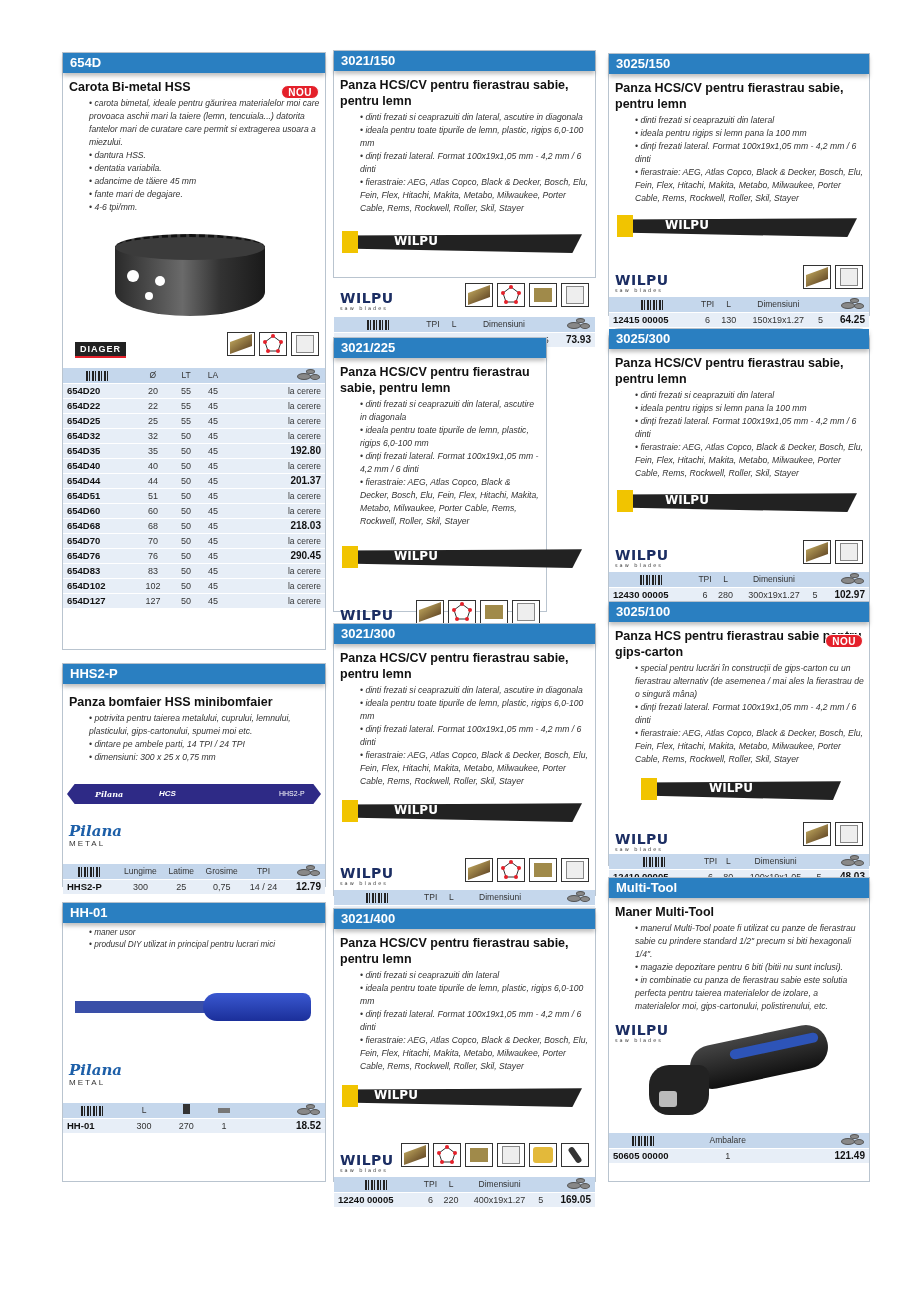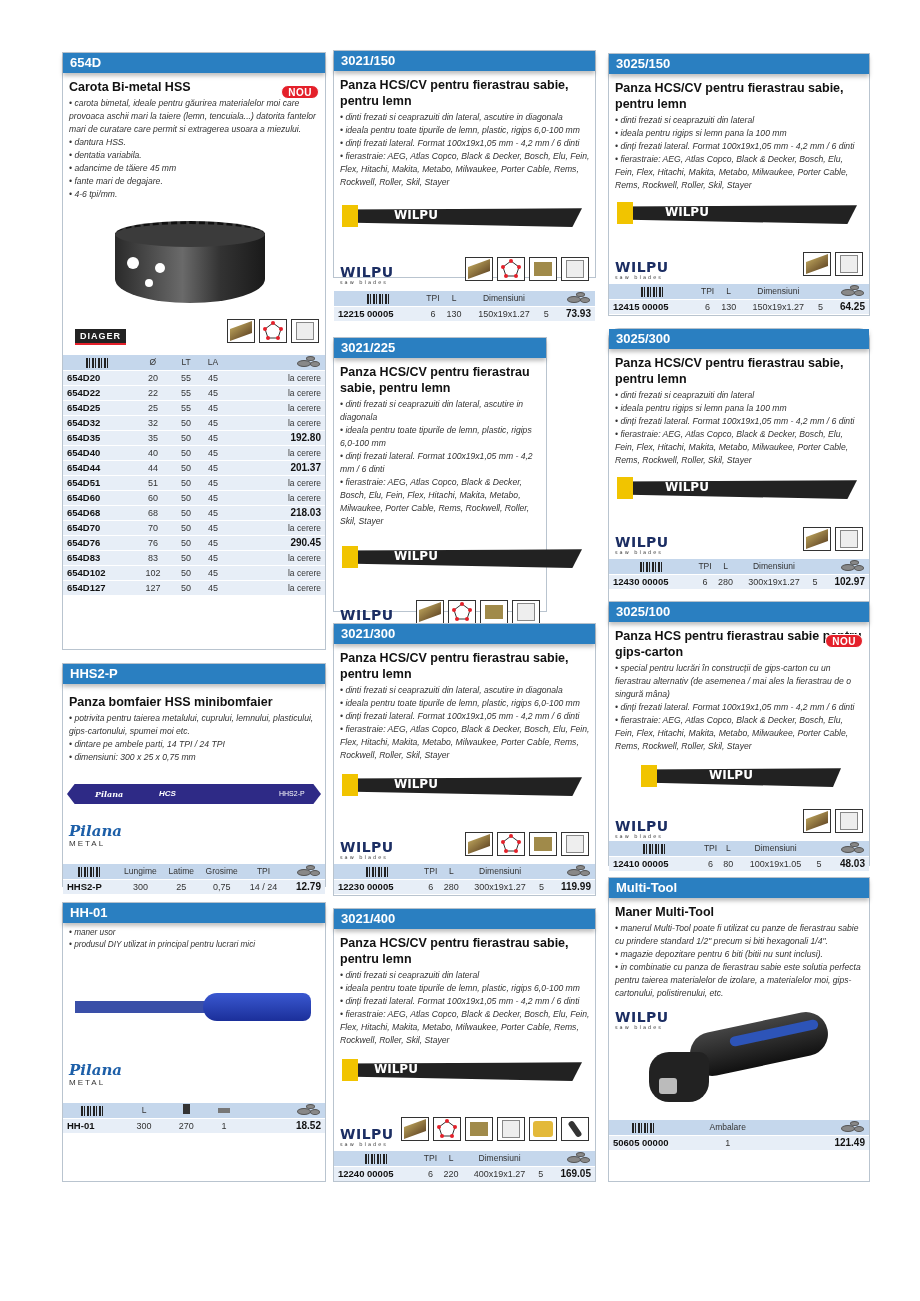--- a/index.html
+++ b/index.html
@@ -3,21 +3,21 @@
 <meta charset="utf-8">
 <style>
   * { box-sizing: border-box; margin: 0; padding: 0; }
   html, body { width: 920px; height: 1301px; background: #ffffff; overflow: hidden; }
   body { font-family: "Liberation Sans", sans-serif; color: #222; position: relative; }
 
   .card { position: absolute; border: 1px solid #b9c4cf; background: #fff; }
   .card-head { height: 20px; background: #2a7fc1; color: #fff; font-weight: bold; font-size: 13px; line-height: 20px; padding-left: 7px; position: relative; box-shadow: 0 3px 4px rgba(0,0,0,0.25); }
   .nou { position: absolute; right: 6px; top: 3px; height: 14px; padding: 0 6px; background: #e4202a; color: #fff; border-radius: 8px; font-size: 10px; line-height: 14px; font-weight: bold; border: 1px solid #fff; letter-spacing: 0.5px; margin-top: 29px; }
   .title { font-weight: bold; font-size: 12.5px; line-height: 16px; padding: 6px 5px 2px 6px; color: #111; }
-  .desc { font-style: italic; font-size: 8.6px; line-height: 13px; padding: 0 5px 0 6px; color: #333; }
+  .desc { font-style: italic; font-size: 8.6px; line-height: 13px; padding: 0 5px 0 6px; color: #333; margin-left: 20px; }
   .desc p { margin: 0; }
 
   .img-area { position: relative; }
   .brand-wilpu { position: absolute; left: 6px; font-weight: 900; font-size: 14px; color: #1c2e63; letter-spacing: 0.5px; font-family: "DejaVu Sans", sans-serif; line-height: 14px; }
   .brand-wilpu small { display: block; font-size: 5px; letter-spacing: 2px; font-weight: normal; color: #333; line-height: 7px; }
   .brand-pilana { position: absolute; left: 6px; color: #1d5fa8; font-style: italic; font-weight: bold; font-family: "DejaVu Serif", serif; font-size: 15px; line-height: 15px; }
   .brand-pilana small { display: block; font-style: normal; font-weight: normal; font-family: "Liberation Sans", sans-serif; color: #333; font-size: 8px; letter-spacing: 2px; line-height: 10px; }
   .brand-diager { position: absolute; left: 12px; background: #222; color: #fff; font-weight: bold; font-size: 9px; padding: 2px 5px; letter-spacing: 1px; border-bottom: 2px solid #e4202a; }
 
   .icons { position: absolute; right: 6px; display: flex; gap: 4px; }

